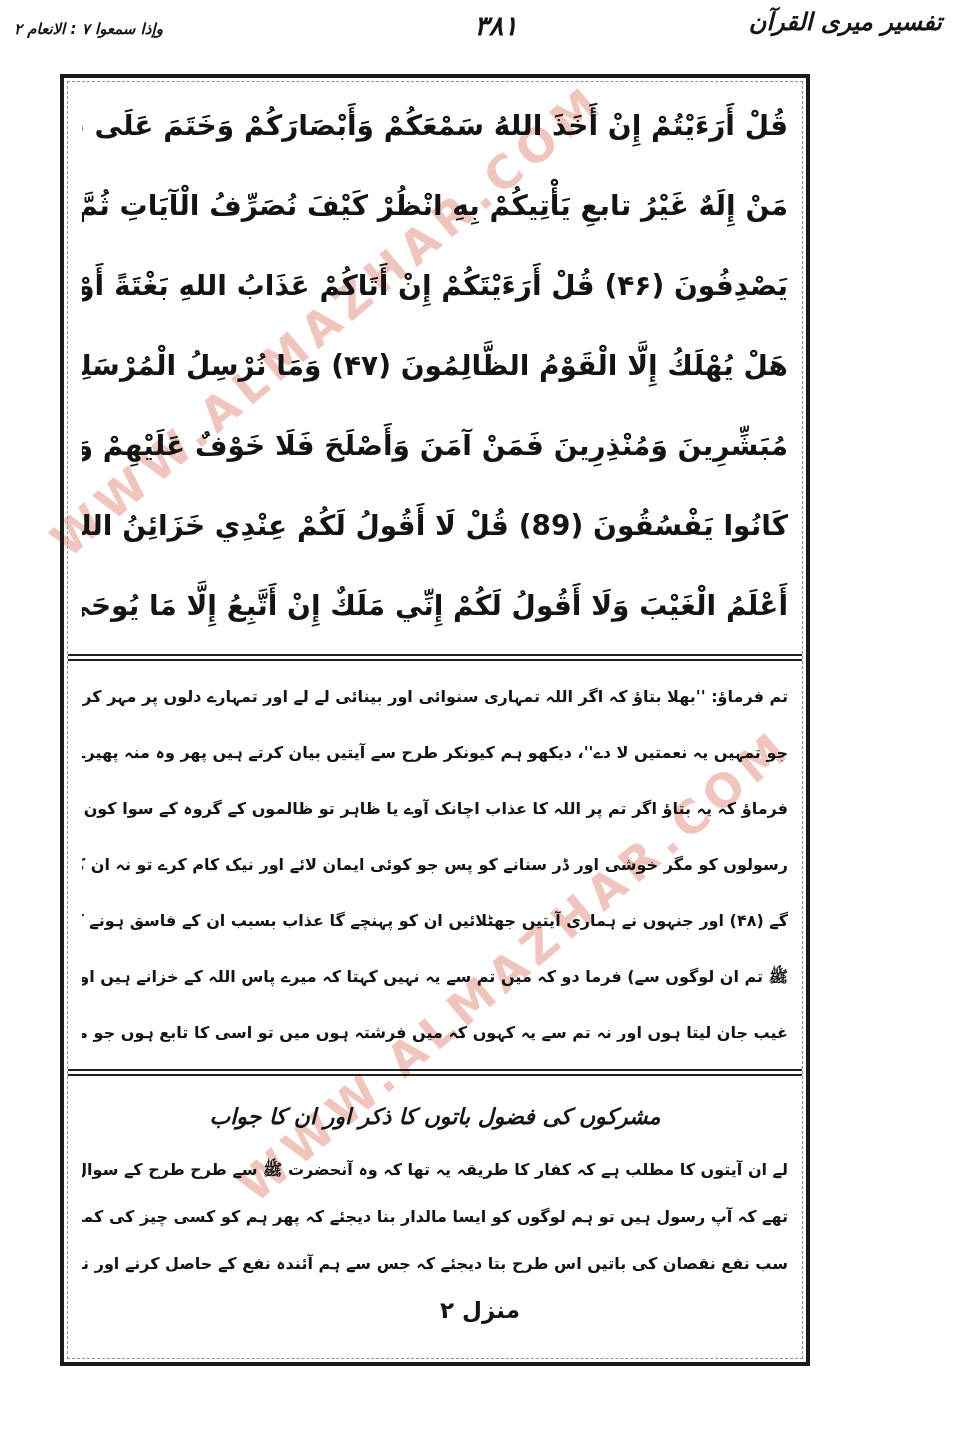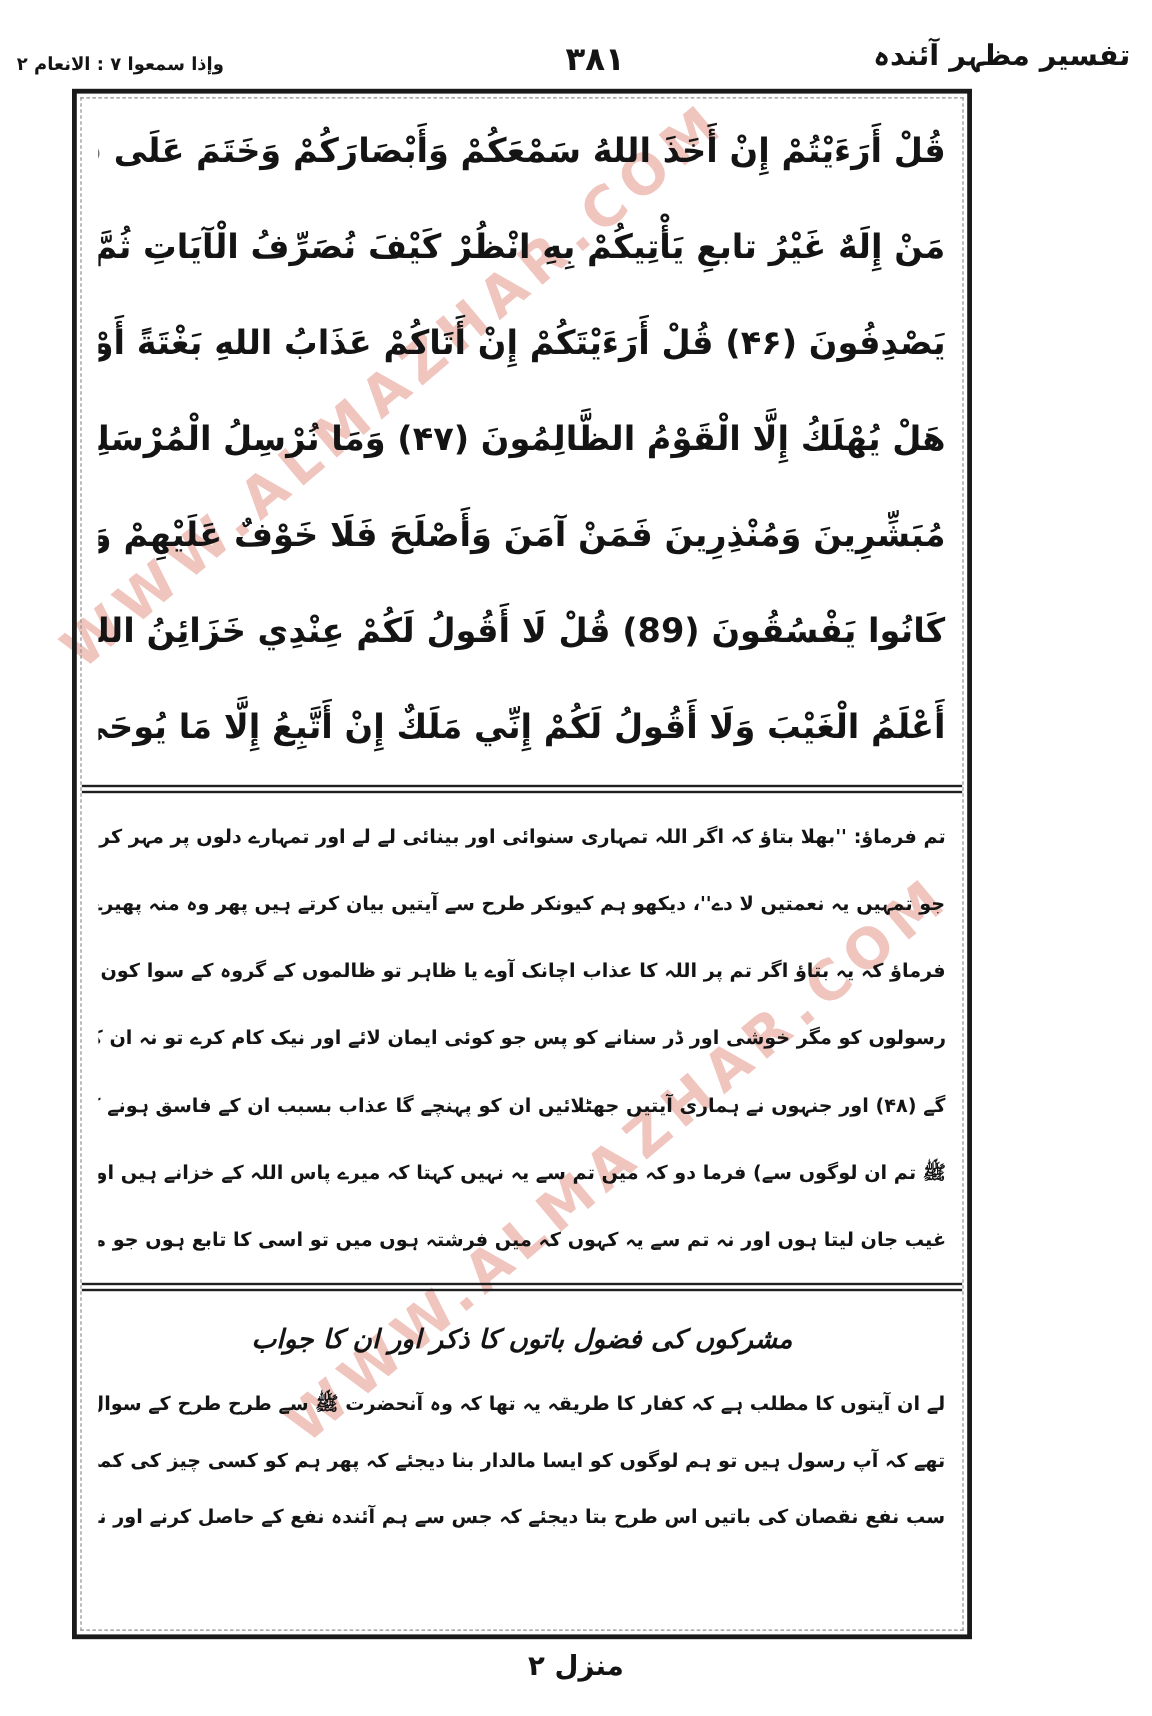--- a/index.html
+++ b/index.html
@@ -23,21 +23,21 @@
     color:rgba(226,139,125,0.5);
     transform:rotate(-40deg);
     transform-origin:left center;
     direction:ltr;
     pointer-events:none;
   }
   .wm-1 { left:58px;  top:520px;  }
   .wm-2 { left:245px; top:1165px; }
 
   
-  .page-header { position:absolute; top:28px; left:0; right:0; height:48px; z-index:2; }
+  .page-header { position:absolute; top:4px; left:0; right:0; height:48px; z-index:2;font-style:italic; }
   .hdr-left   { position:absolute; left:14px;  top:16px; font-size:15px; font-weight:bold; direction:rtl; }
   .hdr-center { position:absolute; left:0; right:0; top:6px; text-align:center; font-size:27px; font-weight:bold;padding-left:32px; }
   .hdr-right  { position:absolute; right:18px; top:4px; font-size:24px; font-weight:bold; direction:rtl; }
 
   
   .content-box {
     position:absolute; left:60px; top:74px;
     width:750px; height:1292px;
     border:4px solid #1a1a1a;
     box-sizing:border-box;
@@ -89,36 +89,36 @@
     direction:rtl;
     font-size:22px;
     font-weight:bold;
     line-height:58px;
     padding-top:4px;
     font-style:italic;
   }
 
   
   .page-footer {
-    position:absolute; left:0; right:0; top:1376px;
+    position:absolute; left:0; right:0; top:1297px;
     text-align:center;
     font-size:23px; font-weight:bold;
     z-index:2;
   }
 </style>
 </head>
 <body>
 
 <div class="watermark wm-1">WWW.ALMAZHAR.COM</div>
 <div class="watermark wm-2">WWW.ALMAZHAR.COM</div>
 
 <div class="page-header">
   <span class="hdr-left">وإذا سمعوا ۷ : الانعام ۲</span>
   <span class="hdr-center">۳۸۱</span>
-  <span class="hdr-right">تفسیر مظہر آئندہ</span>
+  <span class="hdr-right">تفسیر میری القرآن</span>
 </div>
 
 <div class="content-box">
   <div class="content-inner">
 
     <div lang="ar">
       <div class="txt-line quran-line">قُلْ أَرَءَيْتُمْ إِنْ أَخَذَ اللهُ سَمْعَكُمْ وَأَبْصَارَكُمْ وَخَتَمَ عَلَى قُلُوبِكُمْ</div>
       <div class="txt-line quran-line">مَنْ إِلَهٌ غَيْرُ تابعِ يَأْتِيكُمْ بِهِ انْظُرْ كَيْفَ نُصَرِّفُ الْآيَاتِ ثُمَّ هُمْ</div>
       <div class="txt-line quran-line">يَصْدِفُونَ (۴۶) قُلْ أَرَءَيْتَكُمْ إِنْ أَتَاكُمْ عَذَابُ اللهِ بَغْتَةً أَوْ جَهْرَةً</div>
       <div class="txt-line quran-line">هَلْ يُهْلَكُ إِلَّا الْقَوْمُ الظَّالِمُونَ (۴۷) وَمَا نُرْسِلُ الْمُرْسَلِينَ إِلَّا</div>

